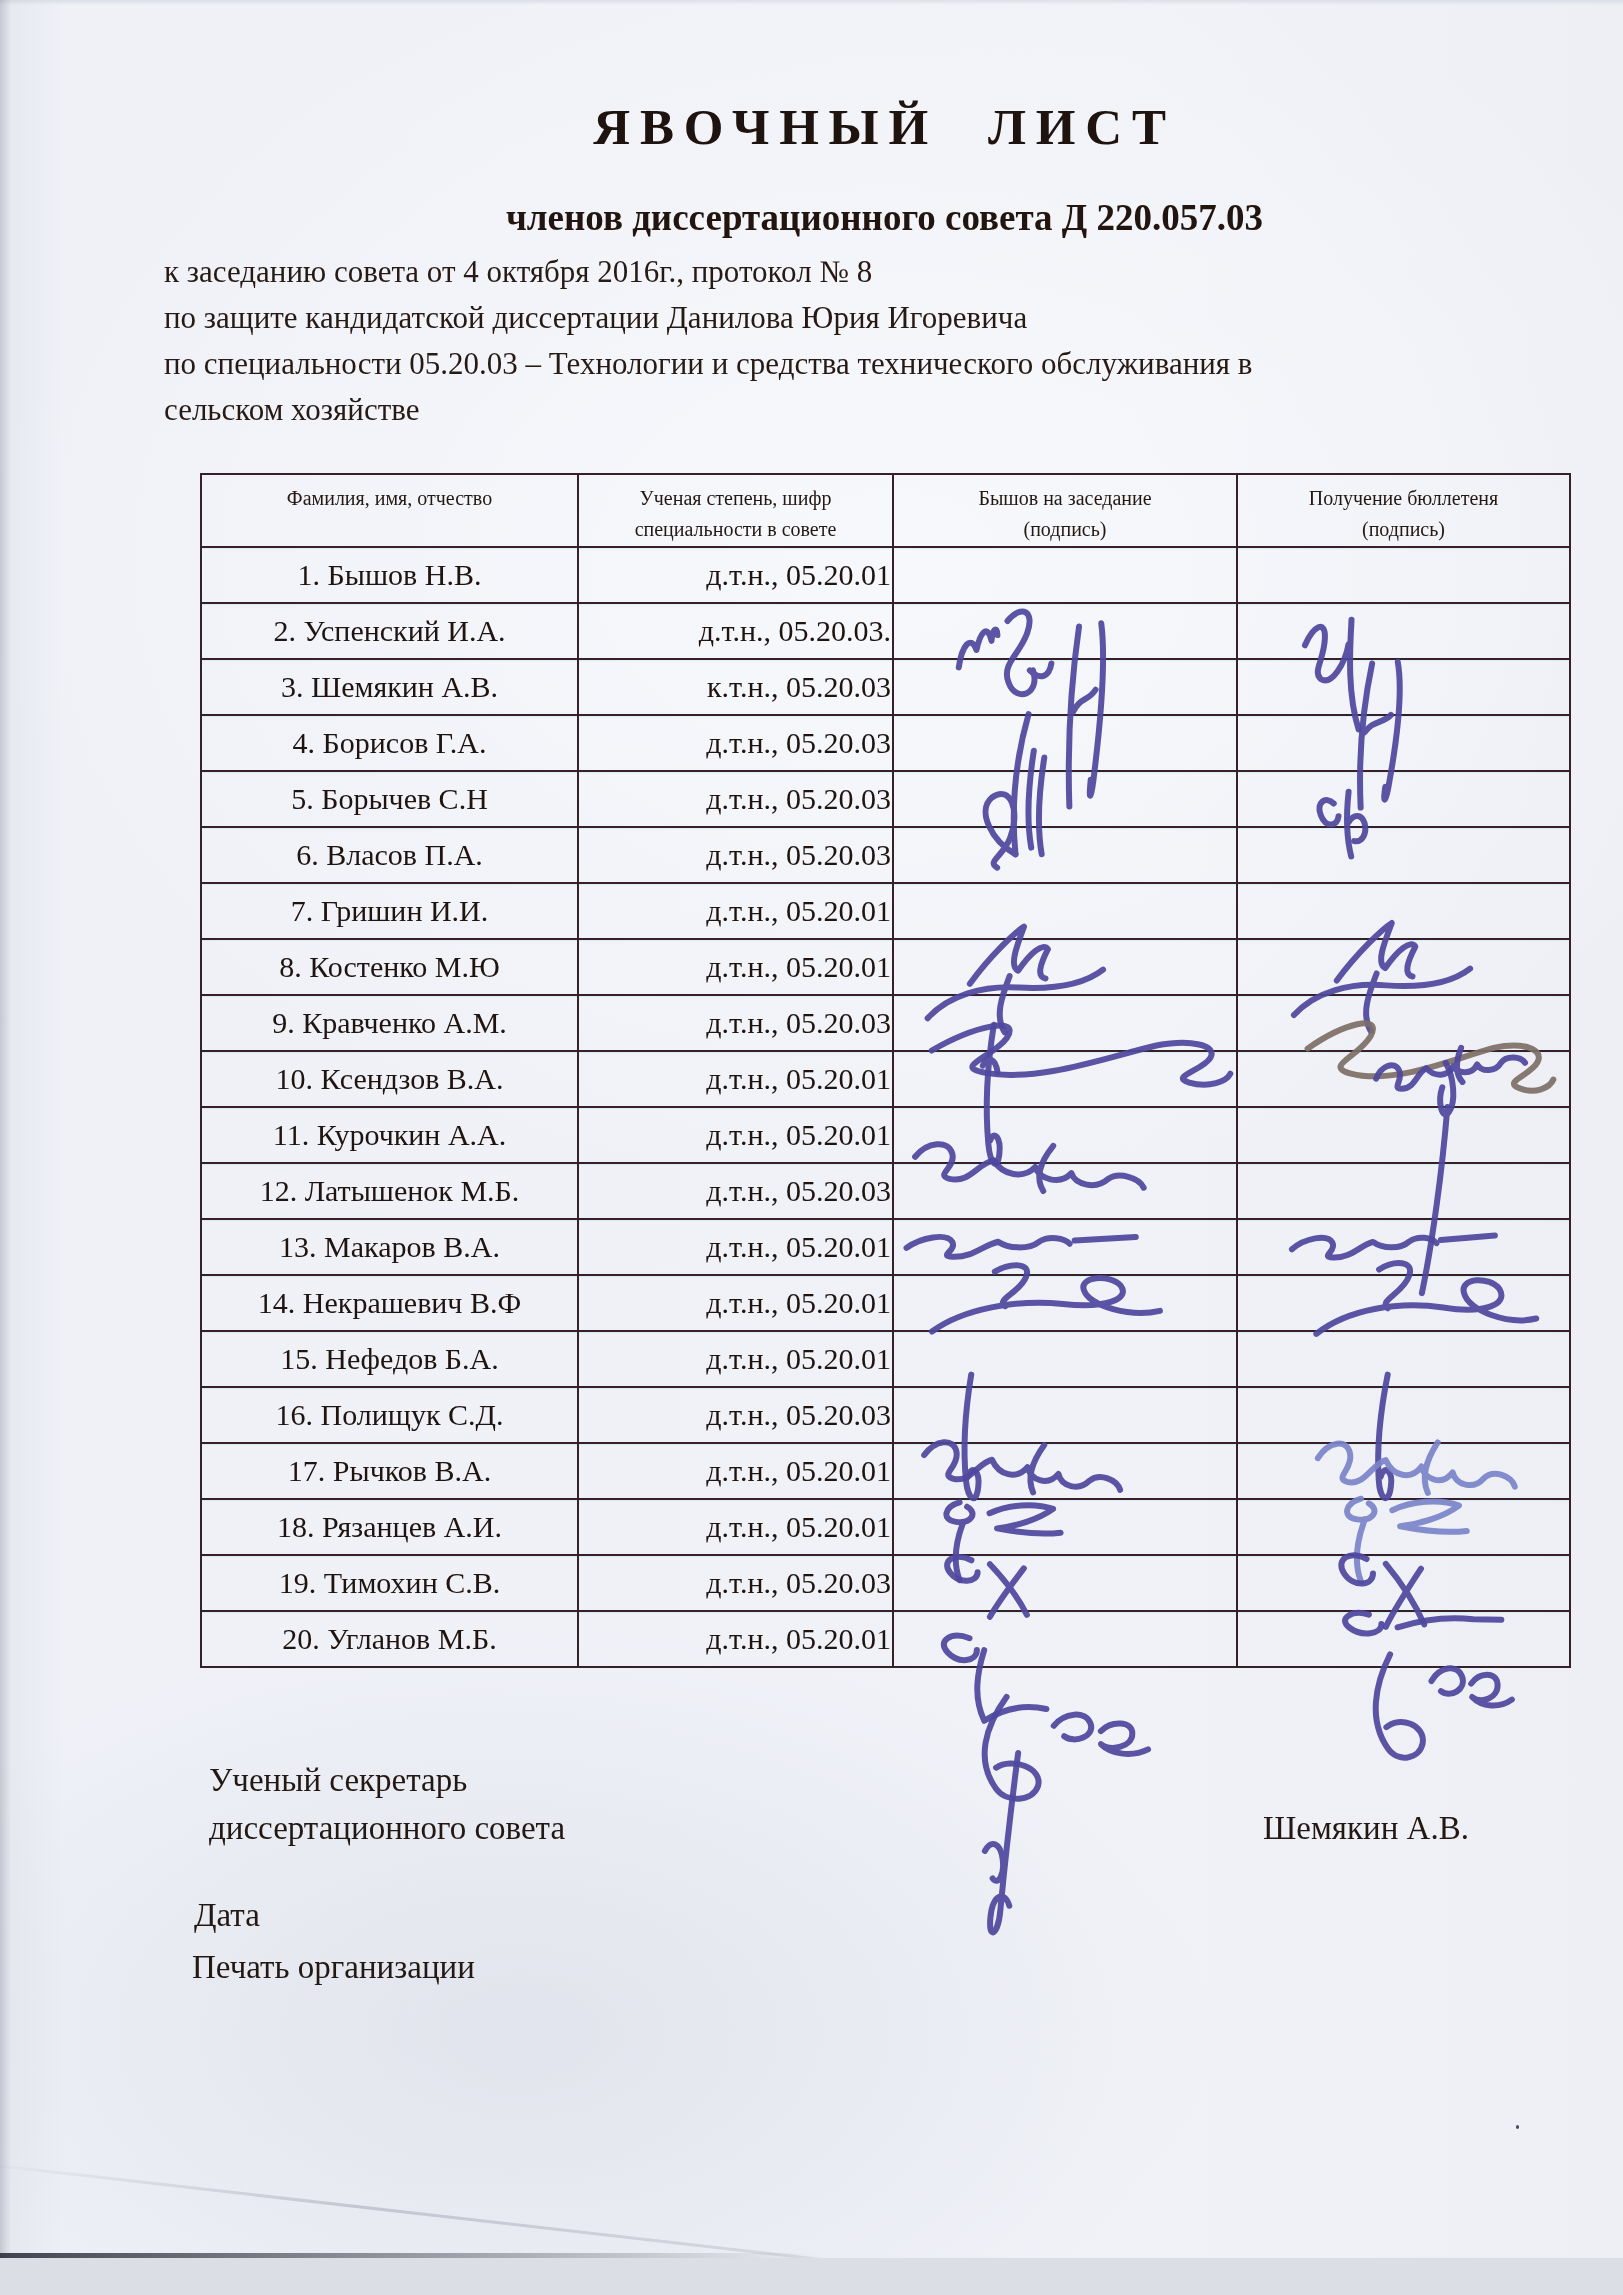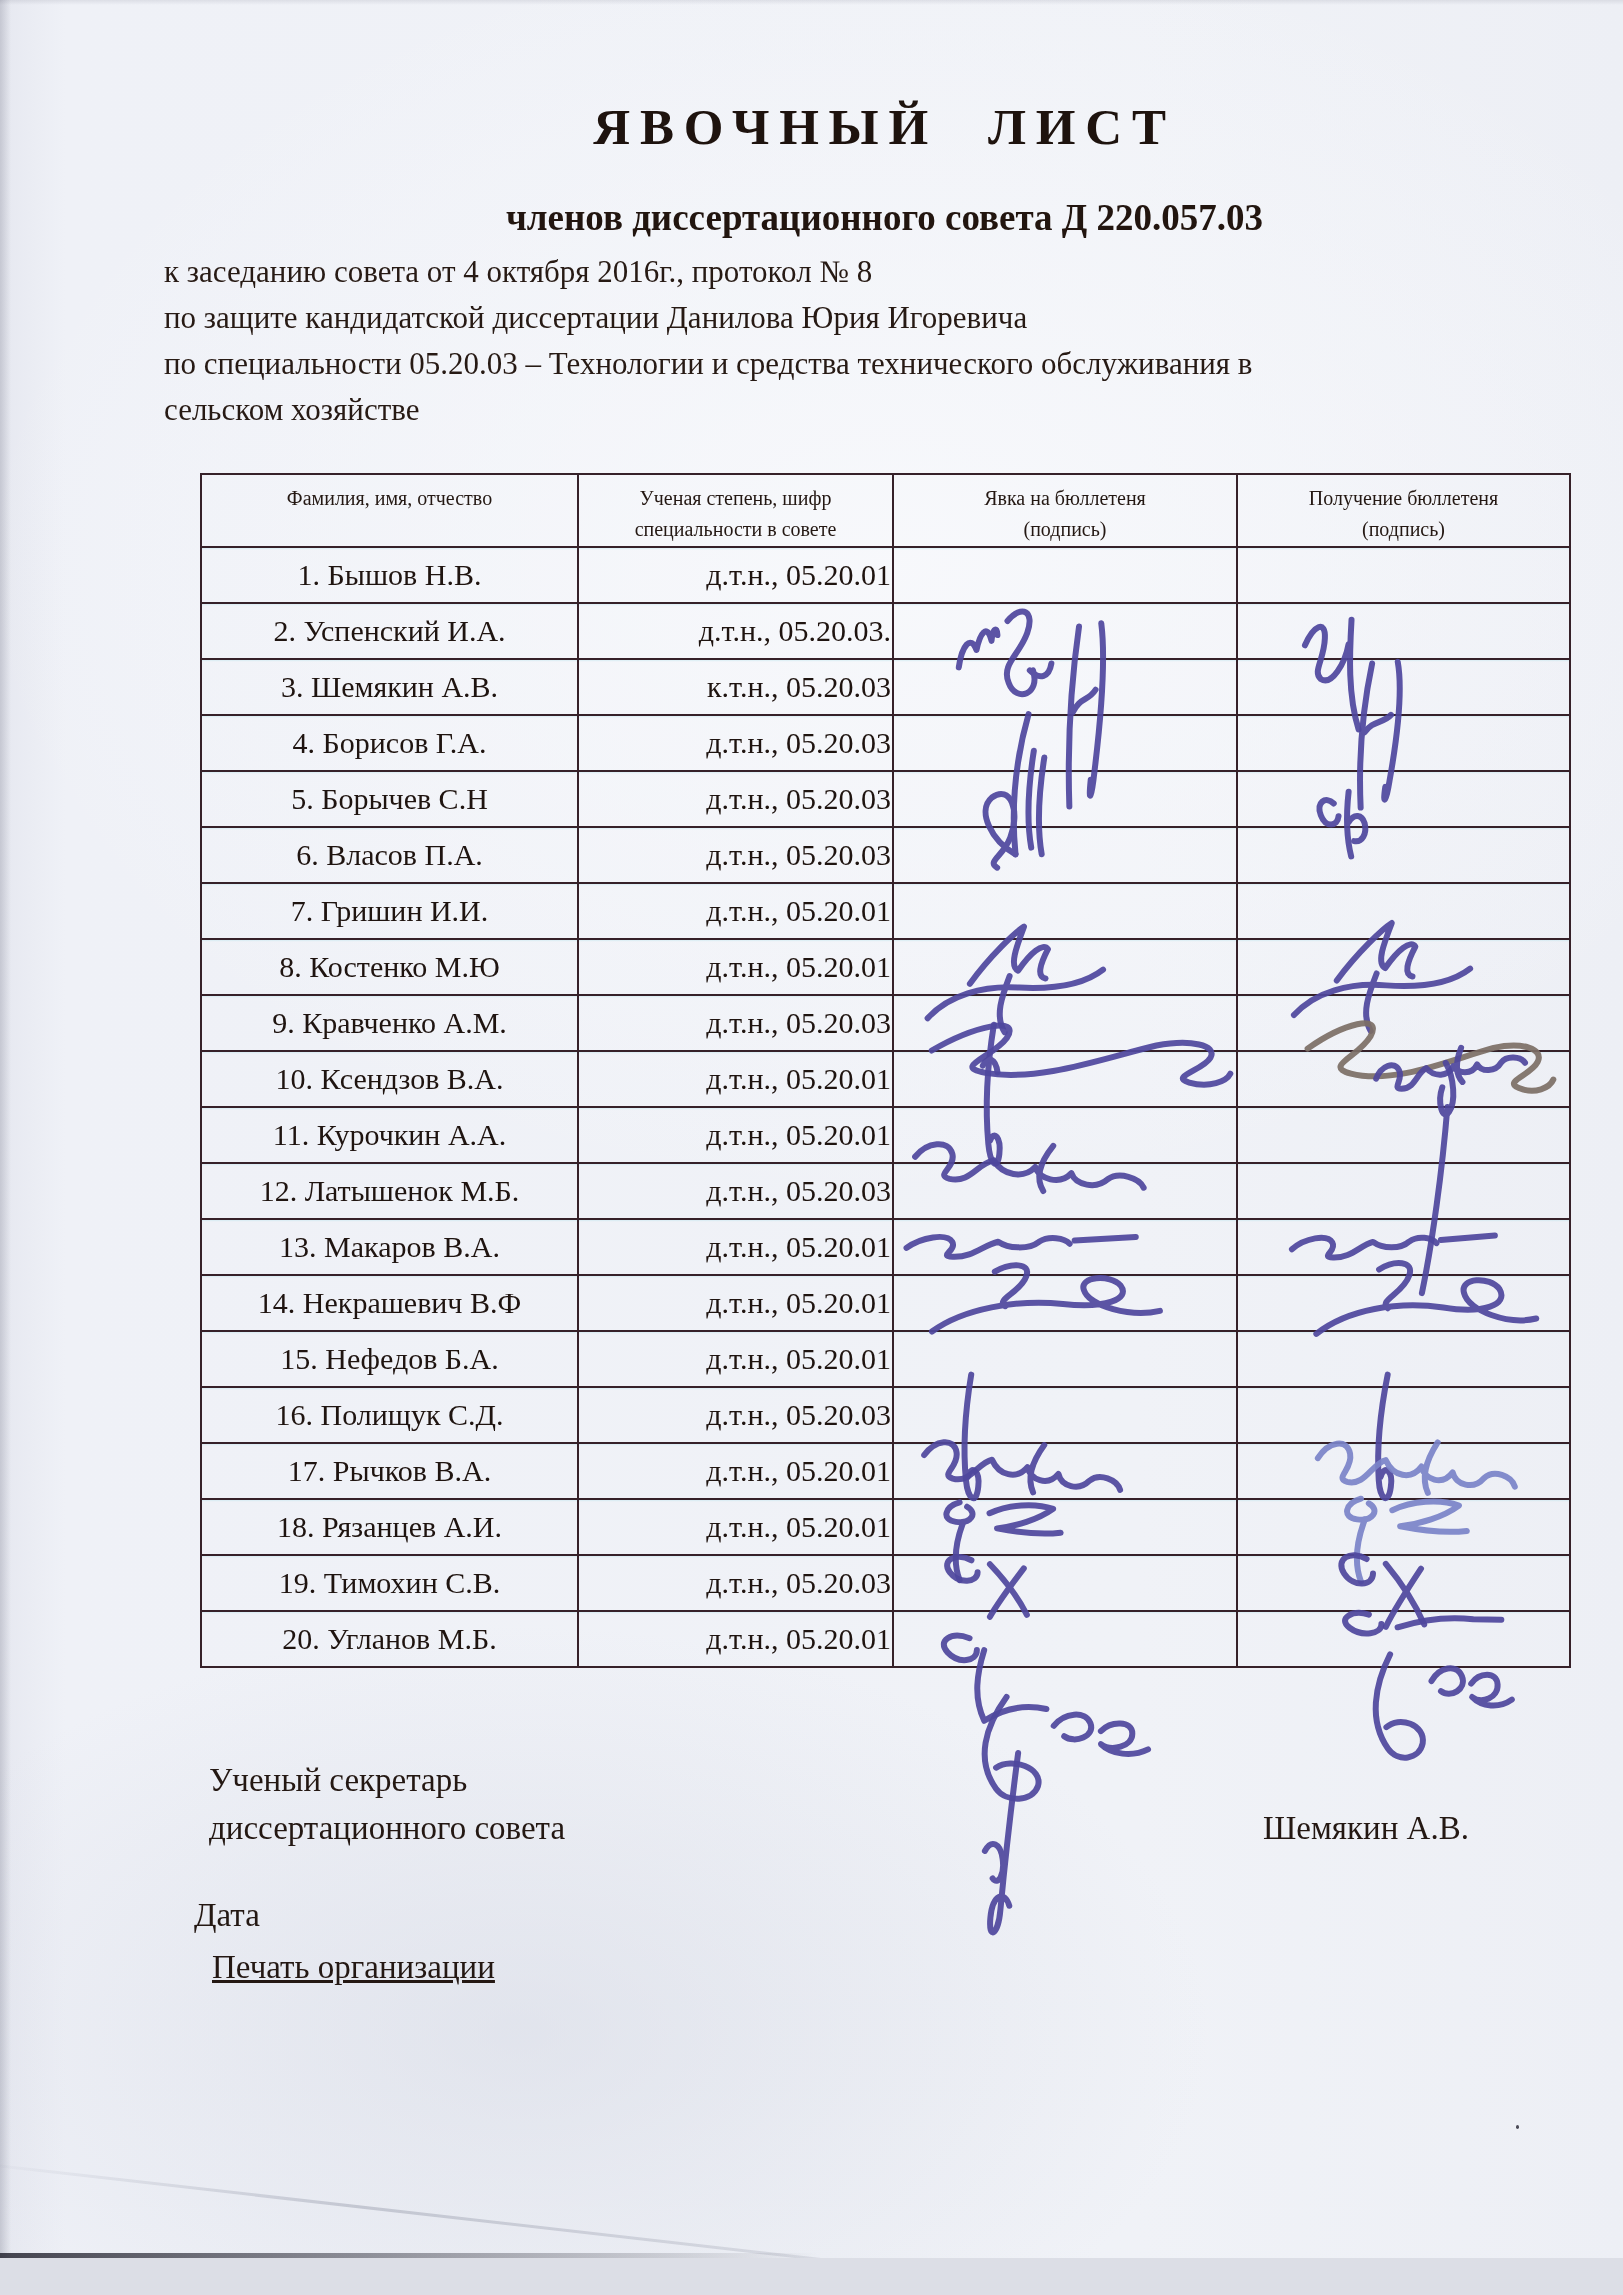--- a/index.html
+++ b/index.html
@@ -87,21 +87,21 @@
     <thead>
       <tr>
           <th>
             <div>Фамилия, имя, отчество</div>
           </th>
           <th>
             <div>Ученая степень, шифр</div>
             <div>специальности в совете</div>
           </th>
           <th>
-            <div>Явка на бюллетеня</div>
+            <div>Бышов на заседание</div>
             <div>(подпись)</div>
           </th>
           <th>
             <div>Получение бюллетеня</div>
             <div>(подпись)</div>
           </th>
         </tr>
     </thead>
     <tbody>
         <tr>
@@ -361,15 +361,15 @@
       <svg viewBox="0 0 100 100" preserveAspectRatio="none" class="sig" style="left: 956px; top: 1749px; width: 111px; height: 196px;">
         <path d="M56,2 C50,28 44,58 40,82 C38,95 29,98 31,86 C33,74 44,72 48,80" fill="none" stroke="#4f479e" stroke-width="6" stroke-linecap="round" stroke-linejoin="round" vector-effect="non-scaling-stroke"></path>
         <path d="M26,52 C32,46 40,48 42,56 C44,64 38,70 33,66" fill="none" stroke="#4f479e" stroke-width="6" stroke-linecap="round" stroke-linejoin="round" vector-effect="non-scaling-stroke"></path>
       </svg>
     </div>
 
   <div class="f-text" style="left:209px; top:1762px;">Ученый секретарь</div>
   <div class="f-text" style="left:209px; top:1810px;">диссертационного совета</div>
   <div class="f-text" style="left:1263px; top:1810px;">Шемякин А.В.</div>
   <div class="f-text" style="left:194px; top:1897px;">Дата</div>
-  <div class="f-text" style="left:212px; top:1949px;text-decoration:underline;">Печать организации</div>
+  <div class="f-text" style="left:192px; top:1949px;">Печать организации</div>
 </div>
 
 
 </body></html>

